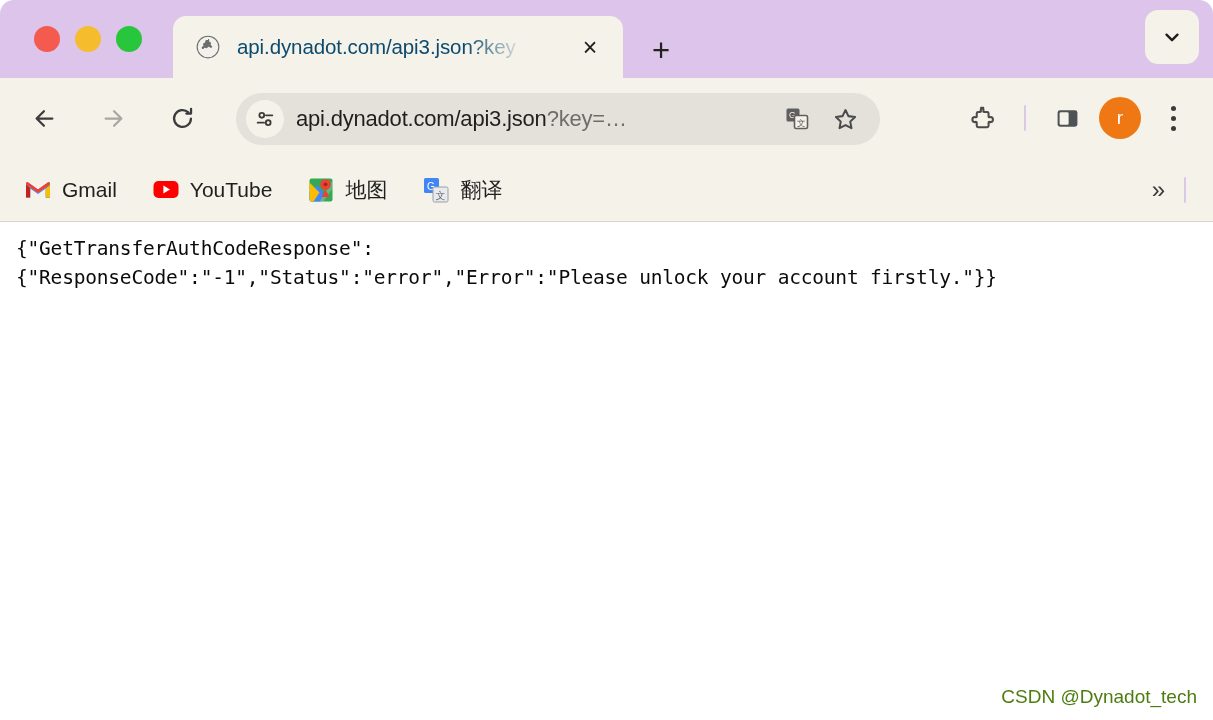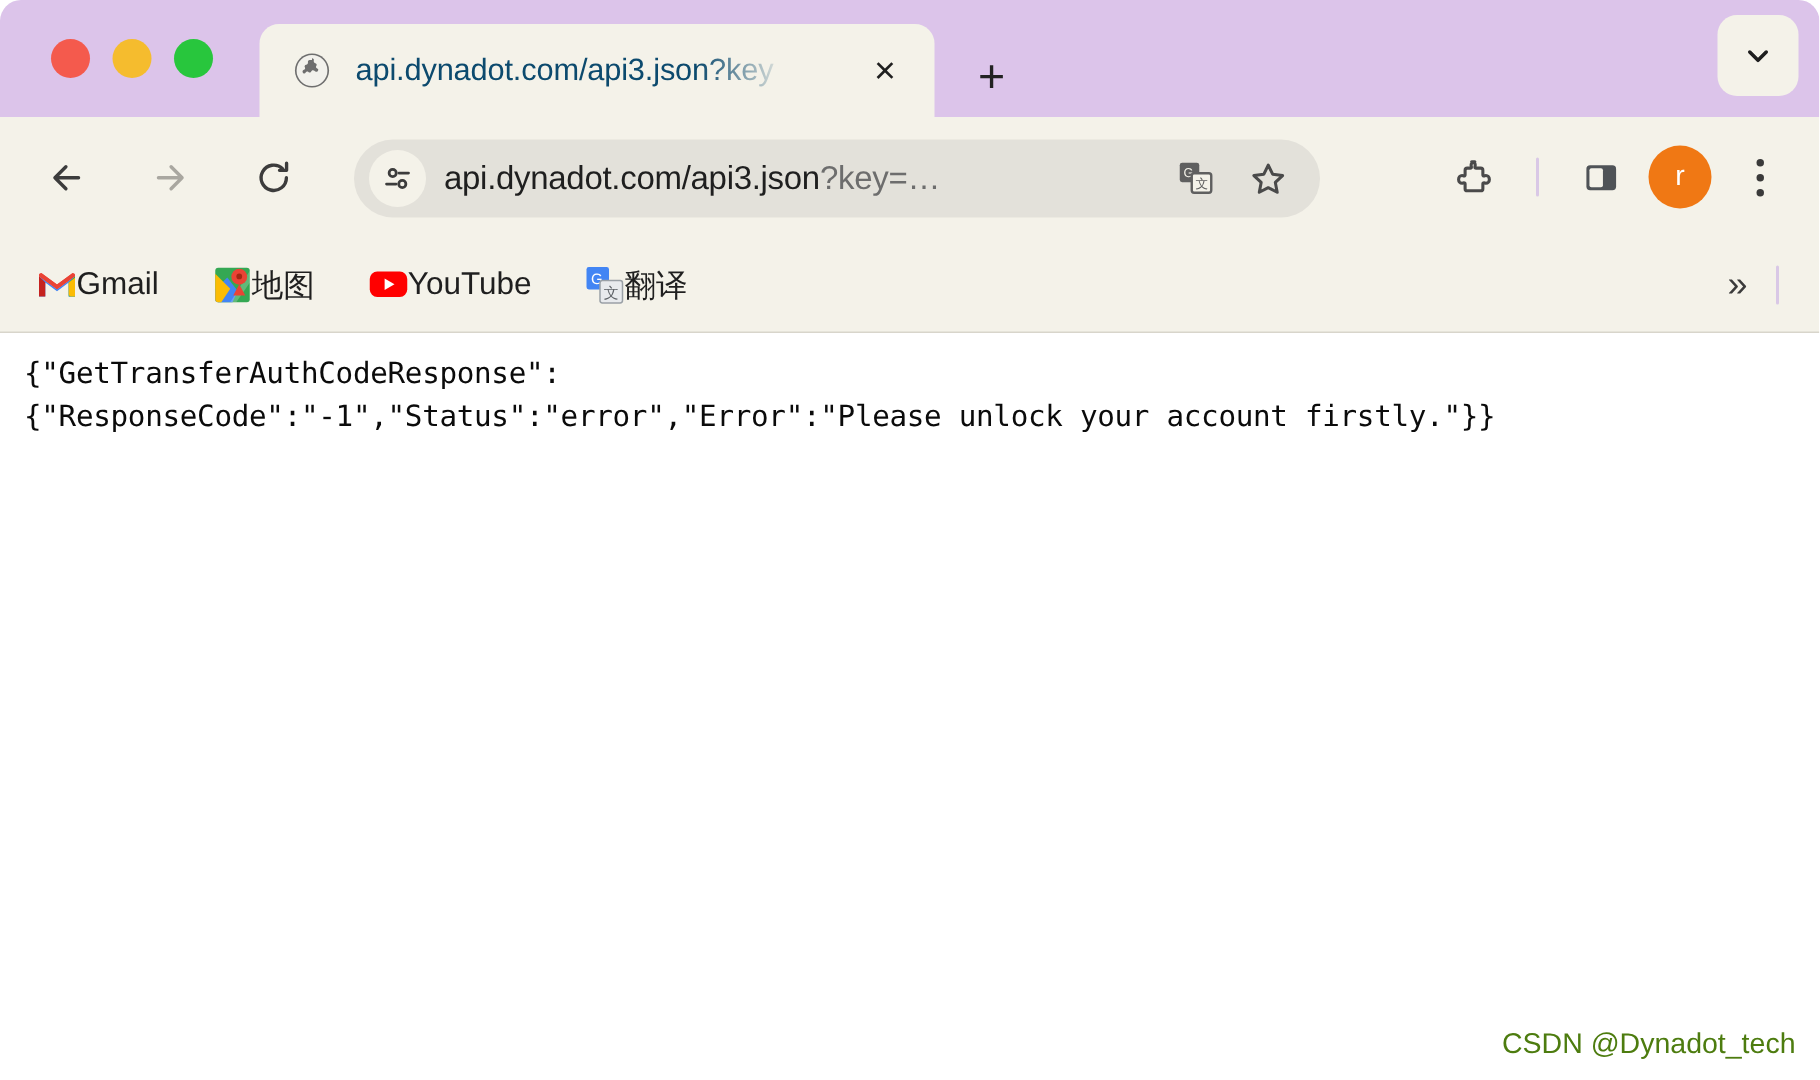--- a/index.html
+++ b/index.html
@@ -248,20 +248,21 @@
   }
   .bm-list {
     display: flex;
     align-items: center;
     padding-left: 22px;
     gap: 30px;
   }
   .bm {
     display: flex;
     align-items: center;
+    gap: 11px;
     height: 44px;
     padding: 0 3px;
     border-radius: 8px;
   }
   .bm-label {
     font-size: 21px;
     color: #1f1f1f;
     white-space: nowrap;
   }
   .bm-ico {
@@ -429,49 +430,49 @@
           <svg viewBox="0 0 26 20" width="26" height="20">
             <path d="M1 4.2v13.4h4.2V8.4L13 14.1l7.8-5.7v9.2H25V4.2l-12 8.6z" fill="#4285f4"></path>
             <path d="M1 4.2L13 12.8 25 4.2v-.6c0-1.1-1.3-1.8-2.2-1.1L13 9.6 3.2 2.5C2.3 1.8 1 2.5 1 3.6z" fill="#ea4335"></path>
             <path d="M25 4.2v13.4h-4.2V8.4z" fill="#34a853"></path>
             <path d="M1 4.2v13.4h4.2V8.4z" fill="#c5221f"></path>
             <path d="M25 3.6v.6L13 12.8 1 4.2v-.6c0-1.1 1.3-1.8 2.2-1.1L13 9.6l9.8-7.1c.9-.7 2.2 0 2.2 1.1z" fill="#ea4335"></path>
             <path d="M25 17.6h-2.8c-.8 0-1.4-.6-1.4-1.4V8.4L25 5.2z" fill="#fbbc04"></path>
           </svg>
         </span>
         <span class="bm-label">Gmail</span>
+      </div>
+
+      <div class="bm">
+        <span class="bm-ico">
+          <svg viewBox="0 0 26 19" width="26" height="19">
+            <rect x="0.5" y="1" width="25" height="17" rx="5" fill="#ff0000"></rect>
+            <path d="M10.4 5.6l6.6 3.9-6.6 3.9z" fill="#ffffff"></path>
+          </svg>
+        </span>
+        <span class="bm-label">YouTube</span>
       </div>
 
       <div class="bm">
         <span class="bm-ico">
           <svg viewBox="0 0 26 26" width="26" height="26">
             <rect x="1.5" y="1.5" width="23" height="23" rx="2" fill="#34a853"></rect>
             <path d="M1.5 16l8-8 7 9-3.5 7.5H3.5a2 2 0 0 1-2-2z" fill="#4285f4"></path>
             <path d="M1.5 5.5l10 10-6 9H3.5a2 2 0 0 1-2-2z" fill="#fbbc04"></path>
             <path d="M24.5 3.5v8l-9 13h-4z" fill="#e8eaed" opacity="0.25"></path>
             <circle cx="17.5" cy="7.5" r="5.3" fill="#ea4335"></circle>
             <path d="M17.5 12.5l4 7.5h-8z" fill="#ea4335"></path>
             <circle cx="17.5" cy="7.3" r="1.9" fill="#a52714"></circle>
           </svg>
         </span>
         <span class="bm-label">地图</span>
       </div>
 
       <div class="bm">
         <span class="bm-ico">
-          <svg viewBox="0 0 26 19" width="26" height="19">
-            <rect x="0.5" y="1" width="25" height="17" rx="5" fill="#ff0000"></rect>
-            <path d="M10.4 5.6l6.6 3.9-6.6 3.9z" fill="#ffffff"></path>
-          </svg>
-        </span>
-        <span class="bm-label">YouTube</span>
-      </div>
-
-      <div class="bm">
-        <span class="bm-ico">
           <svg viewBox="0 0 26 26" width="26" height="26">
             <rect x="1" y="1" width="15" height="15" rx="1.6" fill="#4285f4"></rect>
             <text x="4" y="12.5" font-size="10" fill="#ffffff" font-family="'Liberation Sans',sans-serif">G</text>
             <rect x="10" y="10" width="15" height="15" rx="1.6" fill="#e8eaed" stroke="#9aa0a6" stroke-width="1"></rect>
             <text x="12.5" y="21.5" font-size="10" fill="#5f6368" font-family="'Liberation Sans',sans-serif">文</text>
           </svg>
         </span>
         <span class="bm-label">翻译</span>
       </div>
 

